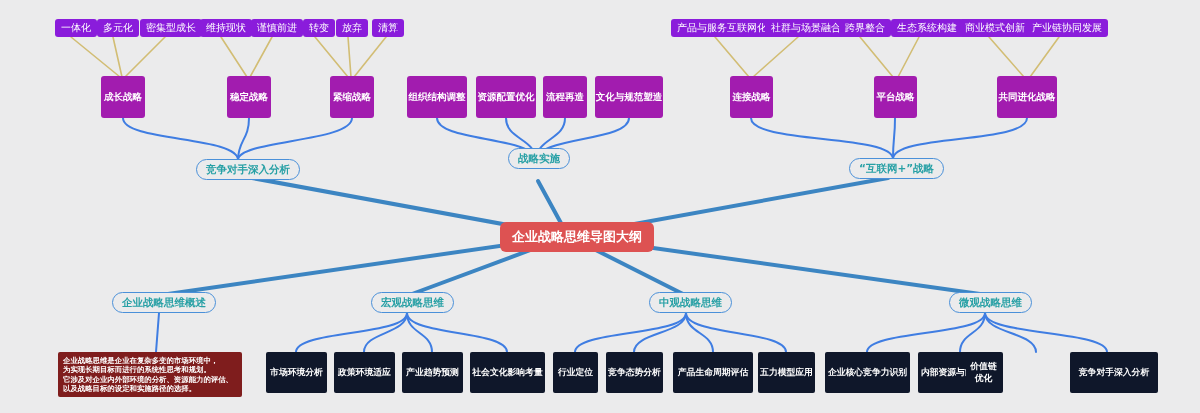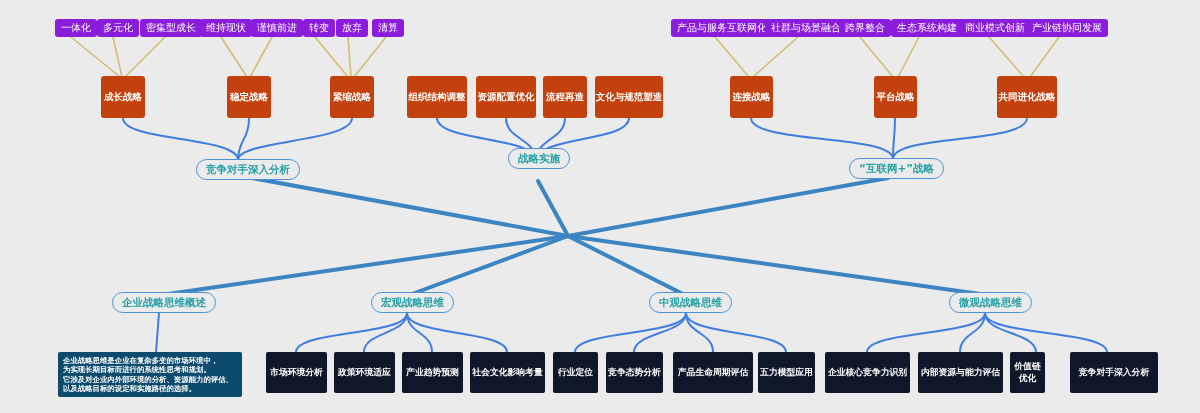--- a/index.html
+++ b/index.html
@@ -16,21 +16,21 @@
   .sub {
     position:absolute; top:19px;
     background:#8a1cdb; color:#ffffff;
     font-size:10px; font-weight:normal;
     padding:4px 6px; border-radius:3px;
     white-space:nowrap; line-height:10px;
     cursor:pointer;
   }
   .box {
     position:absolute; top:76px; height:42px;
-    background:#c2410c; color:#ffffff;
+    background:#a21caf; color:#ffffff;
     font-size:9.5px; font-weight:bold;
     border-radius:3px;
     display:flex; align-items:center; justify-content:center;
     text-align:left; cursor:pointer;
   }
   .pill {
     position:absolute;
     border:1.5px solid #4a90d9; border-radius:12px;
     color:#27a0a5; background:#ebebec;
     font-size:10.5px; font-weight:bold;
@@ -46,21 +46,21 @@
   }
   .leaf {
     position:absolute; top:352px; height:41px;
     background:#0f172a; color:#ffffff;
     font-size:8.8px; font-weight:bold;
     display:flex; align-items:center; justify-content:center;
     text-align:center; border-radius:2px; cursor:pointer;
   }
   .desc {
     position:absolute; left:58px; top:352px; width:174px;
-    background:#0c4a6e; color:#ffffff;
+    background:#7f1d1d; color:#ffffff;
     font-size:7.4px; font-weight:bold;
     padding:4px 5px; border-radius:2px; line-height:9.3px;
     cursor:pointer;
   }
 </style>
 </head>
 <body>
 
 <div class="canvas">
 
@@ -113,20 +113,21 @@
       <line x1="386" y1="37" x2="354" y2="77"></line>
       <line x1="715" y1="37" x2="749" y2="77"></line>
       <line x1="798" y1="37" x2="753" y2="77"></line>
       <line x1="860" y1="37" x2="893" y2="77"></line>
       <line x1="919" y1="37" x2="898" y2="77"></line>
       <line x1="989" y1="37" x2="1024" y2="77"></line>
       <line x1="1059" y1="37" x2="1030" y2="77"></line>
     </g>
   </svg>
 
+  <div class="center-node">企业战略思维导图大纲</div>
 
   <div class="pill" style="left:196px;top:159px">竞争对手深入分析</div>
   <div class="pill" style="left:508px;top:148px">战略实施</div>
   <div class="pill" style="left:849px;top:158px">“互联网+”战略</div>
   <div class="pill" style="left:112px;top:292px">企业战略思维概述</div>
   <div class="pill" style="left:371px;top:292px">宏观战略思维</div>
   <div class="pill" style="left:649px;top:292px">中观战略思维</div>
   <div class="pill" style="left:949px;top:292px">微观战略思维</div>
 
   <div class="box" style="left:101px;width:44px">成长战略</div>
@@ -165,16 +166,16 @@
   <div class="leaf" style="left:266px;width:61px">市场环境分析</div>
   <div class="leaf" style="left:402px;width:61px">产业趋势预测</div>
   <div class="leaf" style="left:334px;width:61px">政策环境适应</div>
   <div class="leaf" style="left:470px;width:75px">社会文化影响考量</div>
   <div class="leaf" style="left:553px;width:45px">行业定位</div>
   <div class="leaf" style="left:606px;width:57px">竞争态势分析</div>
   <div class="leaf" style="left:673px;width:80px">产品生命周期评估</div>
   <div class="leaf" style="left:758px;width:57px">五力模型应用</div>
   <div class="leaf" style="left:918px;width:85px">内部资源与能力评估</div>
   <div class="leaf" style="left:825px;width:85px">企业核心竞争力识别</div>
-  <div class="leaf" style="left:1010px;width:35px">价值链优化</div>
+  <div class="leaf" style="left:966px;width:35px">价值链优化</div>
   <div class="leaf" style="left:1070px;width:88px">竞争对手深入分析</div>
 
 </div>
 
 </body></html>

